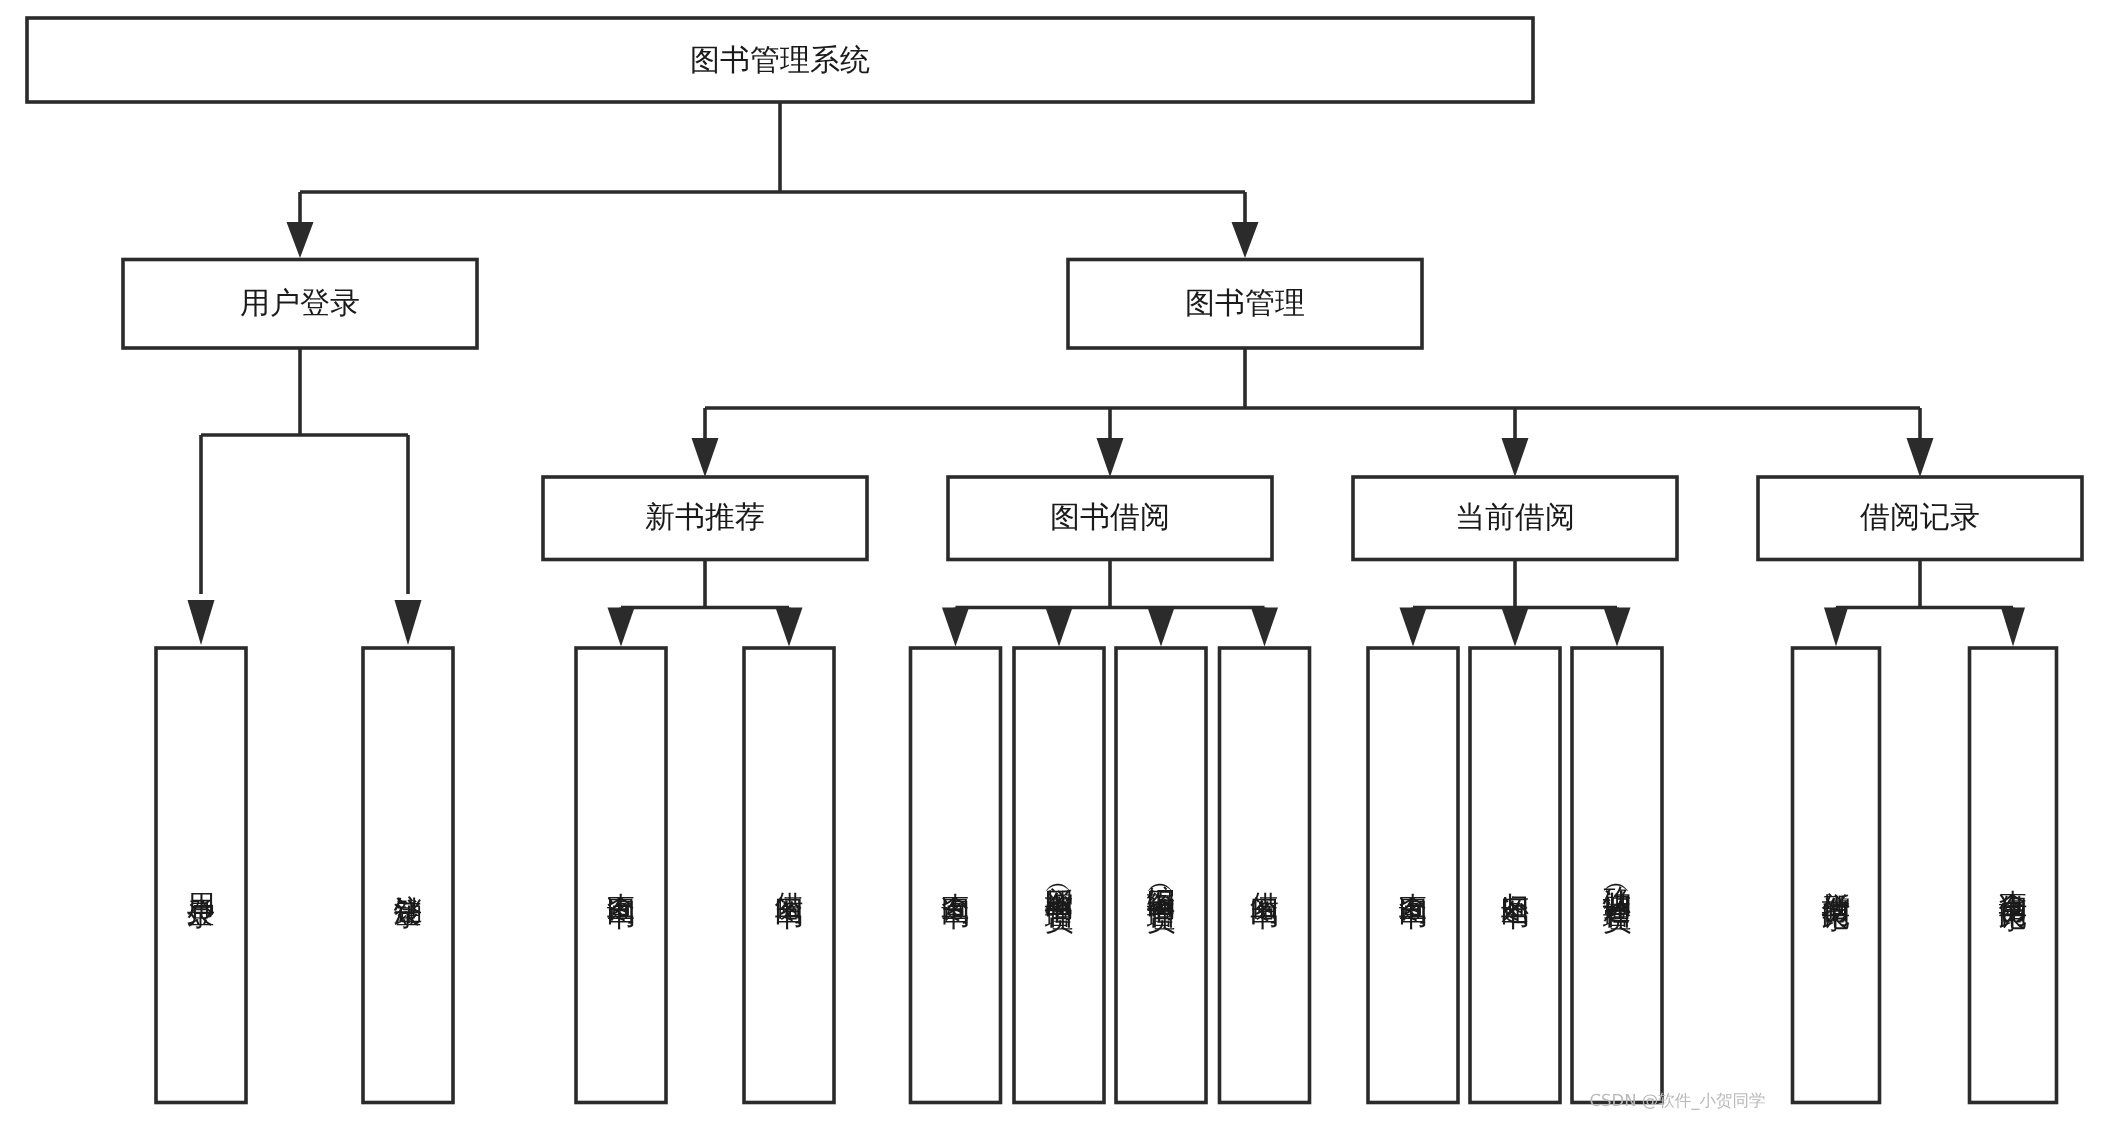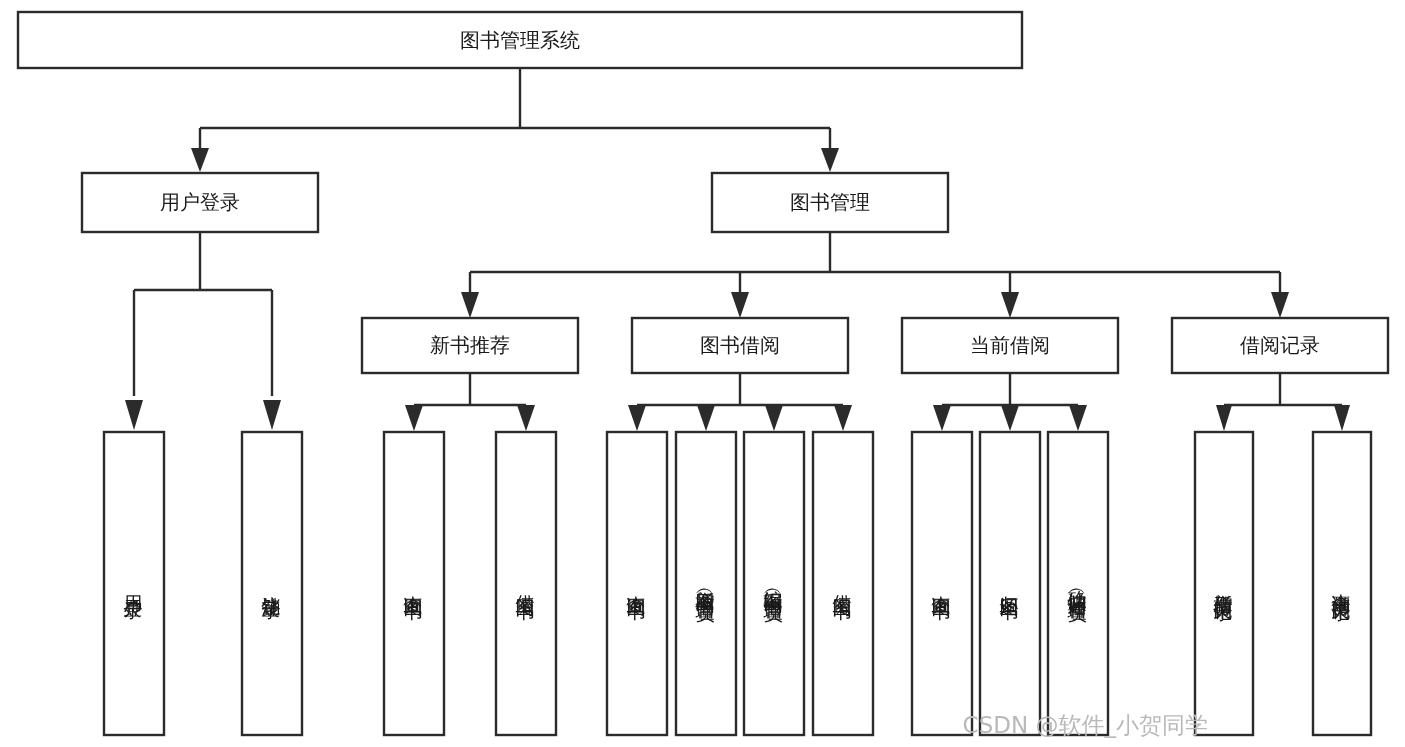--- a/index.html
+++ b/index.html
@@ -11,21 +11,20 @@
     width: 1405px;
     height: 747px;
     font-family: "DejaVu Sans", "Liberation Sans", sans-serif;
     overflow: hidden;
     position: relative;
   }
   #diagram-root {
     position: relative;
     width: 1187px;
     height: 747px;
-    padding-left: 31px;
   }
   svg.flow {
     position: absolute;
     top: 0;
     left: 0;
     width: 1405px;
     height: 747px;
   }
   .node-box {
     fill: #ffffff;
@@ -56,21 +55,21 @@
     writing-mode: vertical-rl;
     text-orientation: upright;
     text-anchor: middle;
     letter-spacing: 2px;
   }
   .watermark {
     position: absolute;
     right: 10px;
     bottom: 6px;
     font-family: "DejaVu Sans", "Liberation Sans", sans-serif;
-    font-size: 23px;
+    font-size: 11px;
     color: #b9b9b9;
     white-space: nowrap;
     pointer-events: none;
   }
 </style>
 </head>
 <body>
 
 <div id="diagram-root">
 

